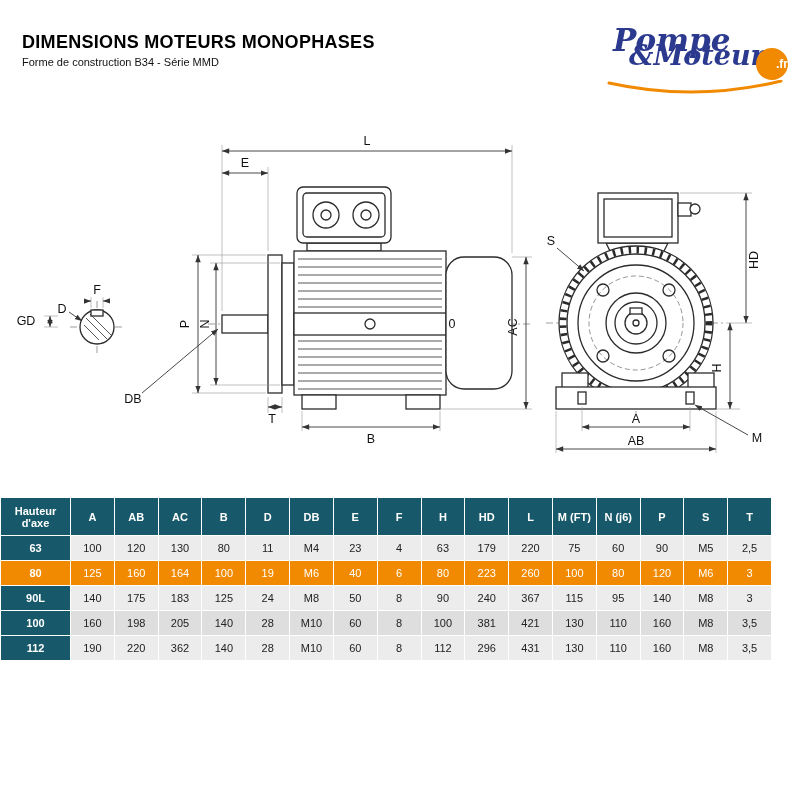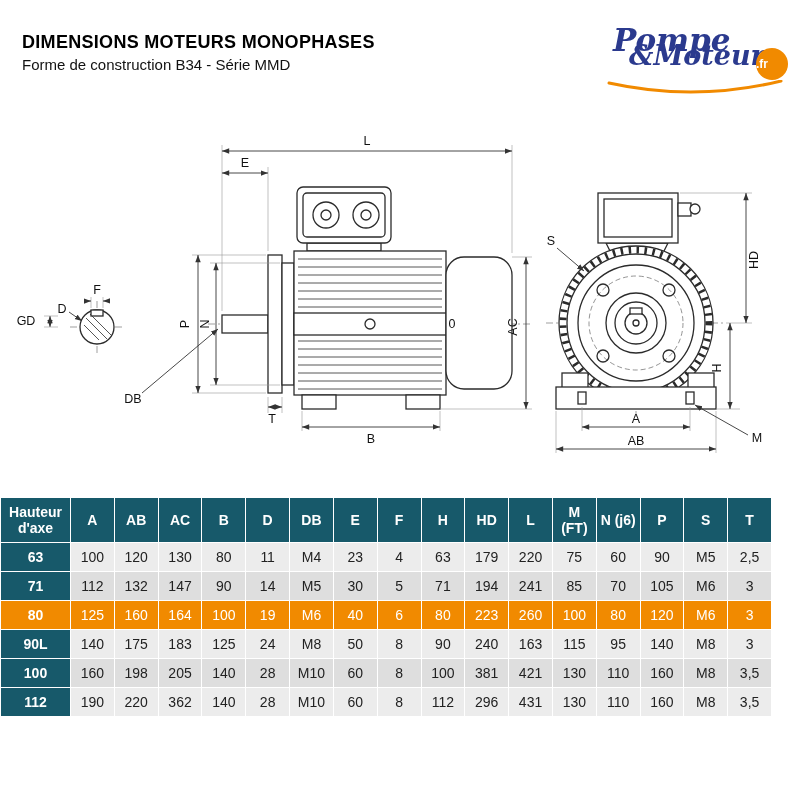--- a/index.html
+++ b/index.html
@@ -4,55 +4,55 @@
 <style>
   * { margin:0; padding:0; box-sizing:border-box; }
   html,body { width:800px; height:800px; }
   body {
     position:relative; background:#fff; overflow:hidden;
     font-family:"Liberation Sans", sans-serif; color:#111;
   }
   
   .header { position:absolute; top:14px; left:22px; }
   .header .title { font-size:18px; font-weight:bold; letter-spacing:.3px; color:#000;margin-top:18px; }
-  .header .subtitle { font-size:15px; margin-top:3px; color:#111; }
+  .header .subtitle { font-size:11px; margin-top:3px; color:#111; }
 
   
   .logo { position:absolute; top:6px; right:12px; width:185px; height:92px; }
   .logo .l1 {
     position:absolute; top:2px; left:10px;
     font-family:"DejaVu Serif", serif; font-style:italic; font-weight:bold;
     font-size:31px; color:var(--blue,#2B3A8E);margin-top:14px;
   }
   .logo .l2 {
     position:absolute; top:34px; left:26px;
     font-family:"DejaVu Serif", serif; font-style:italic; font-weight:bold;
     font-size:27px; color:var(--blue,#2B3A8E);
   }
   .logo .fr {
     position:absolute; top:42px; right:0; width:32px; height:32px;
     border-radius:50%; background:var(--accent,#F18A00); color:#fff;
-    font-size:12px; font-weight:bold; text-align:left; line-height:32px;
+    font-size:12px; font-weight:bold; text-align:right; line-height:32px;
   }
   .logo svg.swoosh { position:absolute; left:0; bottom:0; }
 
   
   .diagram { position:absolute; top:115px; left:0; }
   .o  { fill:none; stroke:#2b2b2b; stroke-width:1.3; }
   .f  { fill:#fff; stroke:#2b2b2b; stroke-width:1.3; }
   .fin{ stroke:#2b2b2b; stroke-width:.8; fill:none; }
   .d  { stroke:#333; stroke-width:.9; fill:none; }
   .x  { stroke:#999; stroke-width:.6; fill:none; }
   .c  { stroke:#777; stroke-width:.7; fill:none; stroke-dasharray:7 3 2 3; }
   .lbl{ font-family:"Liberation Sans",sans-serif; font-size:12.5px; fill:#111; }
 
   
   .dim-table {
     position:absolute; top:497px; left:0; width:772px;
-    border-collapse:collapse; table-layout:fixed; font-size:14px;padding-left:13px;
+    border-collapse:collapse; table-layout:fixed; font-size:11px;padding-left:13px;
   }
   .dim-table th, .dim-table td {
     border:1px solid #fff; text-align:center; vertical-align:middle;
     padding:6px 1px;
   }
   .dim-table thead th {
     background:var(--hdr,#17596A); color:#fff; font-weight:bold; height:38px;
   }
   .dim-table col.first { width:70px; }
   .dim-table tbody th { background:var(--hdr,#17596A); color:#fff; font-weight:bold; }
@@ -270,39 +270,20 @@
         <td>4</td>
         <td>63</td>
         <td>179</td>
         <td>220</td>
         <td>75</td>
         <td>60</td>
         <td>90</td>
         <td>M5</td>
         <td>2,5</td>
       </tr>
-      <tr class="odd">
-        <th>71</th>
-        <td>112</td>
-        <td>132</td>
-        <td>147</td>
-        <td>90</td>
-        <td>14</td>
-        <td>M5</td>
-        <td>30</td>
-        <td>5</td>
-        <td>71</td>
-        <td>194</td>
-        <td>241</td>
-        <td>85</td>
-        <td>70</td>
-        <td>105</td>
-        <td>M6</td>
-        <td>3</td>
-      </tr>
       <tr class="hl">
         <th>80</th>
         <td>125</td>
         <td>160</td>
         <td>164</td>
         <td>100</td>
         <td>19</td>
         <td>M6</td>
         <td>40</td>
         <td>6</td>
@@ -320,21 +301,21 @@
         <td>140</td>
         <td>175</td>
         <td>183</td>
         <td>125</td>
         <td>24</td>
         <td>M8</td>
         <td>50</td>
         <td>8</td>
         <td>90</td>
         <td>240</td>
-        <td>163</td>
+        <td>367</td>
         <td>115</td>
         <td>95</td>
         <td>140</td>
         <td>M8</td>
         <td>3</td>
       </tr>
       <tr class="odd">
         <th>100</th>
         <td>160</td>
         <td>198</td>

